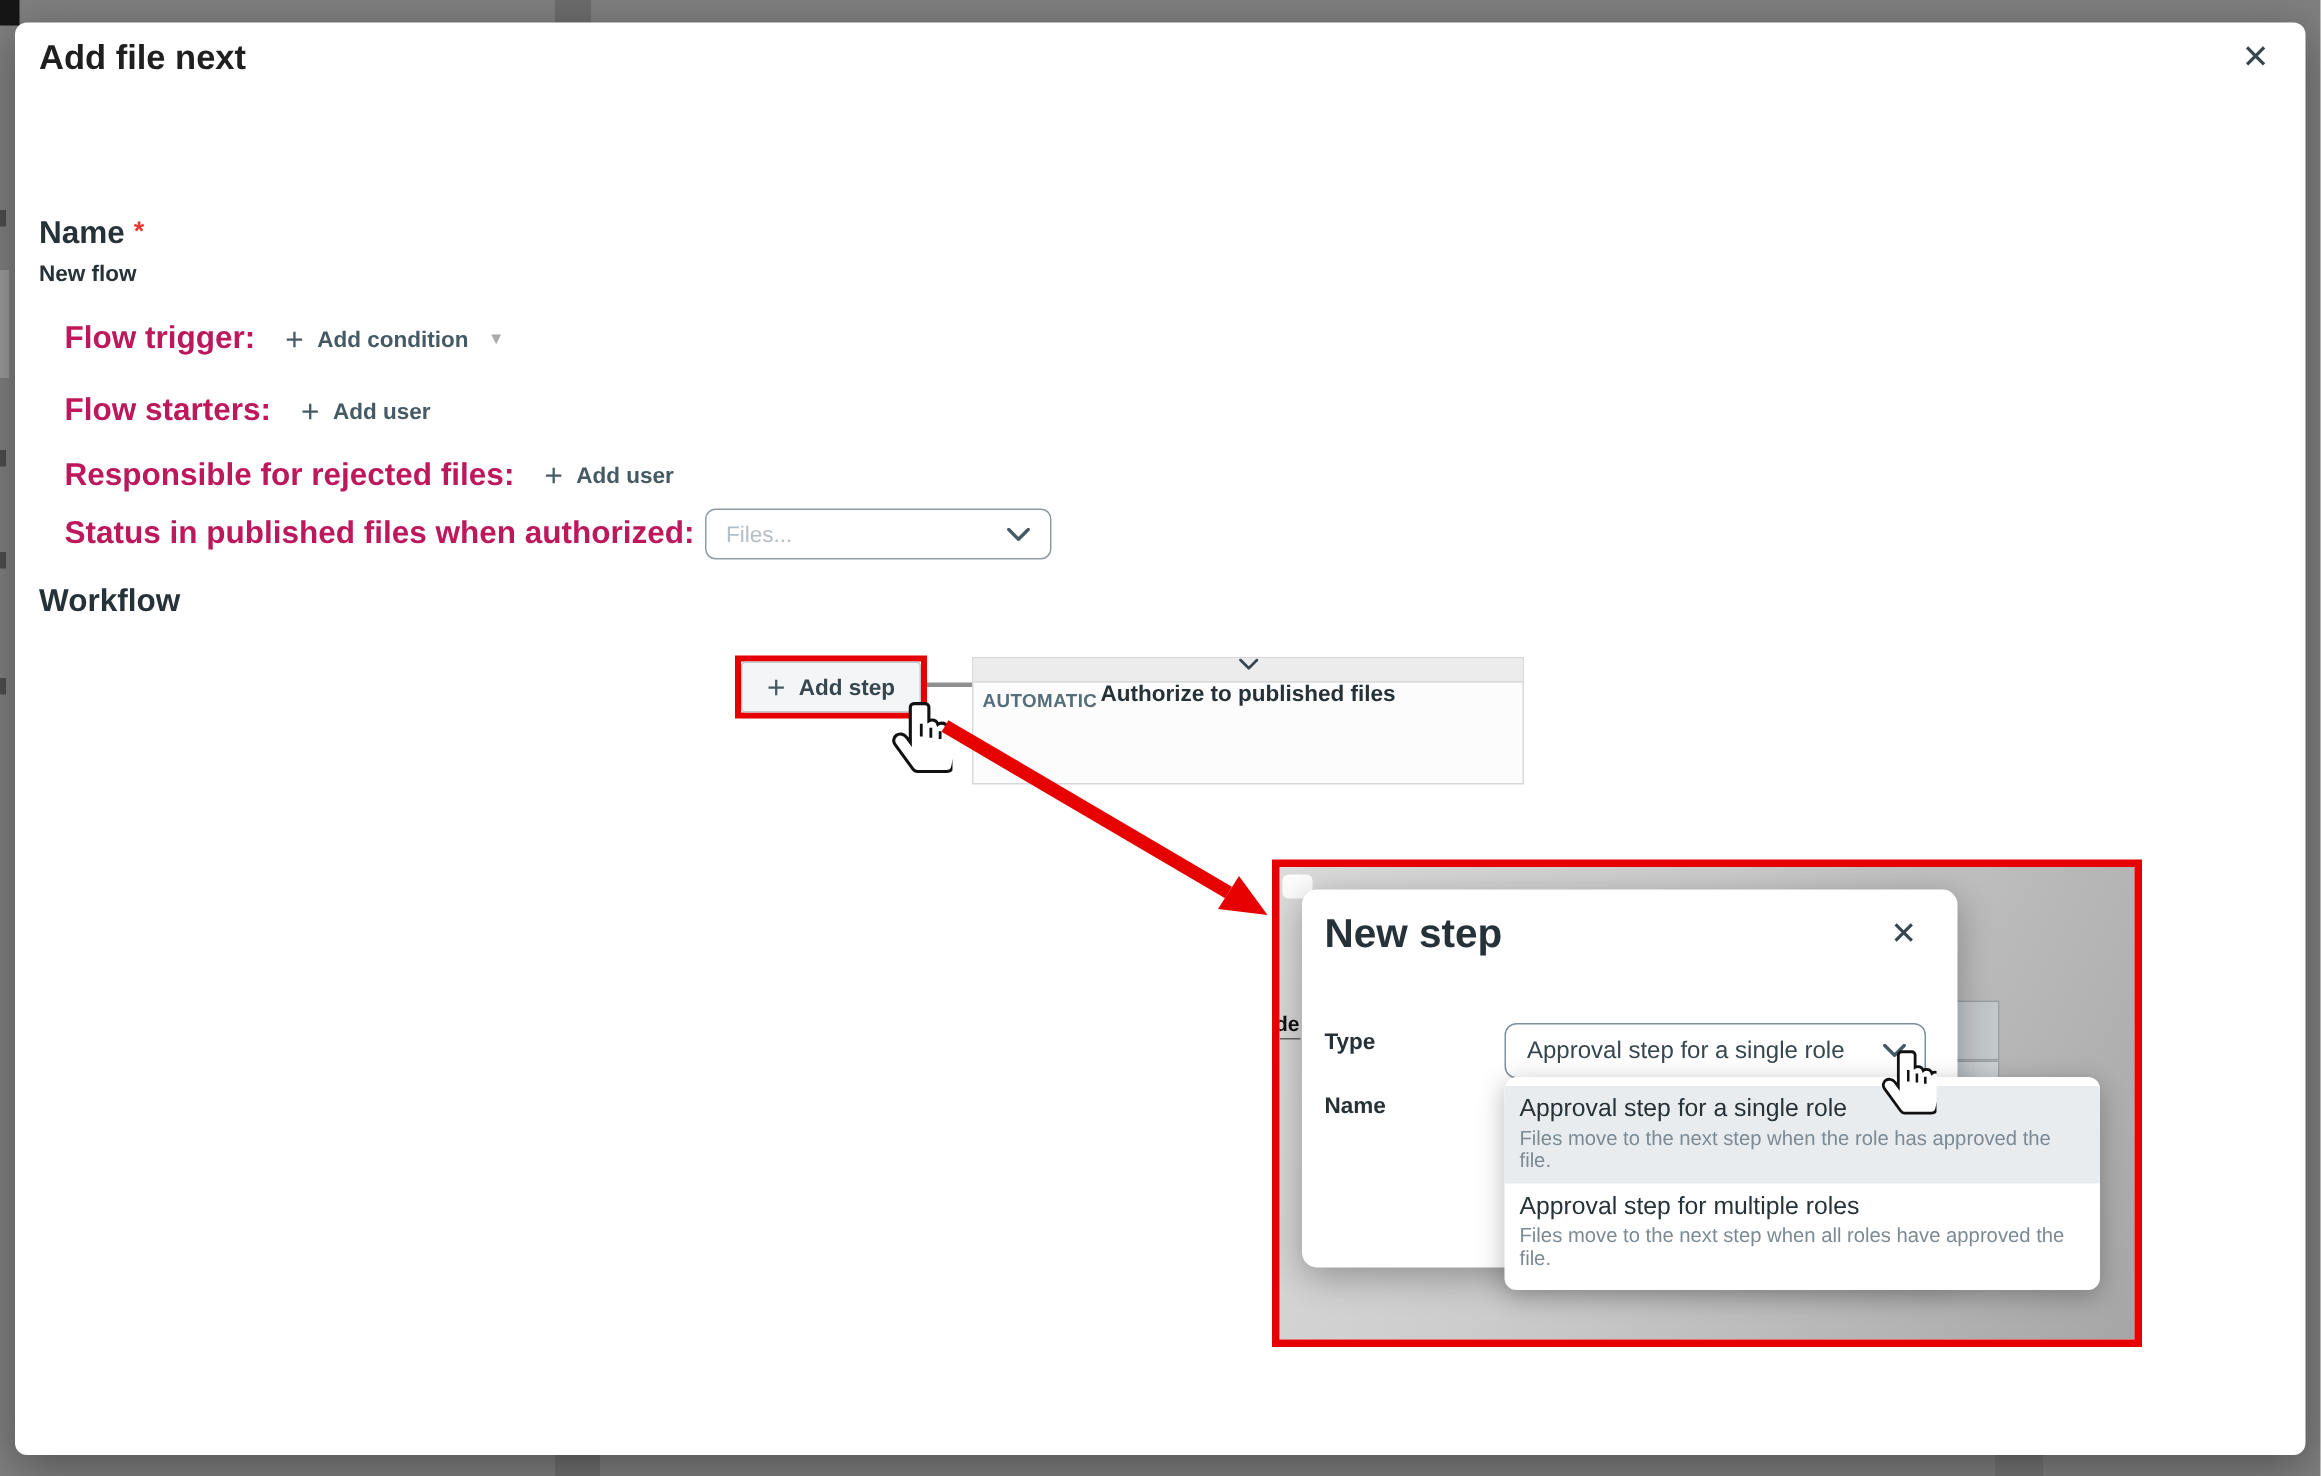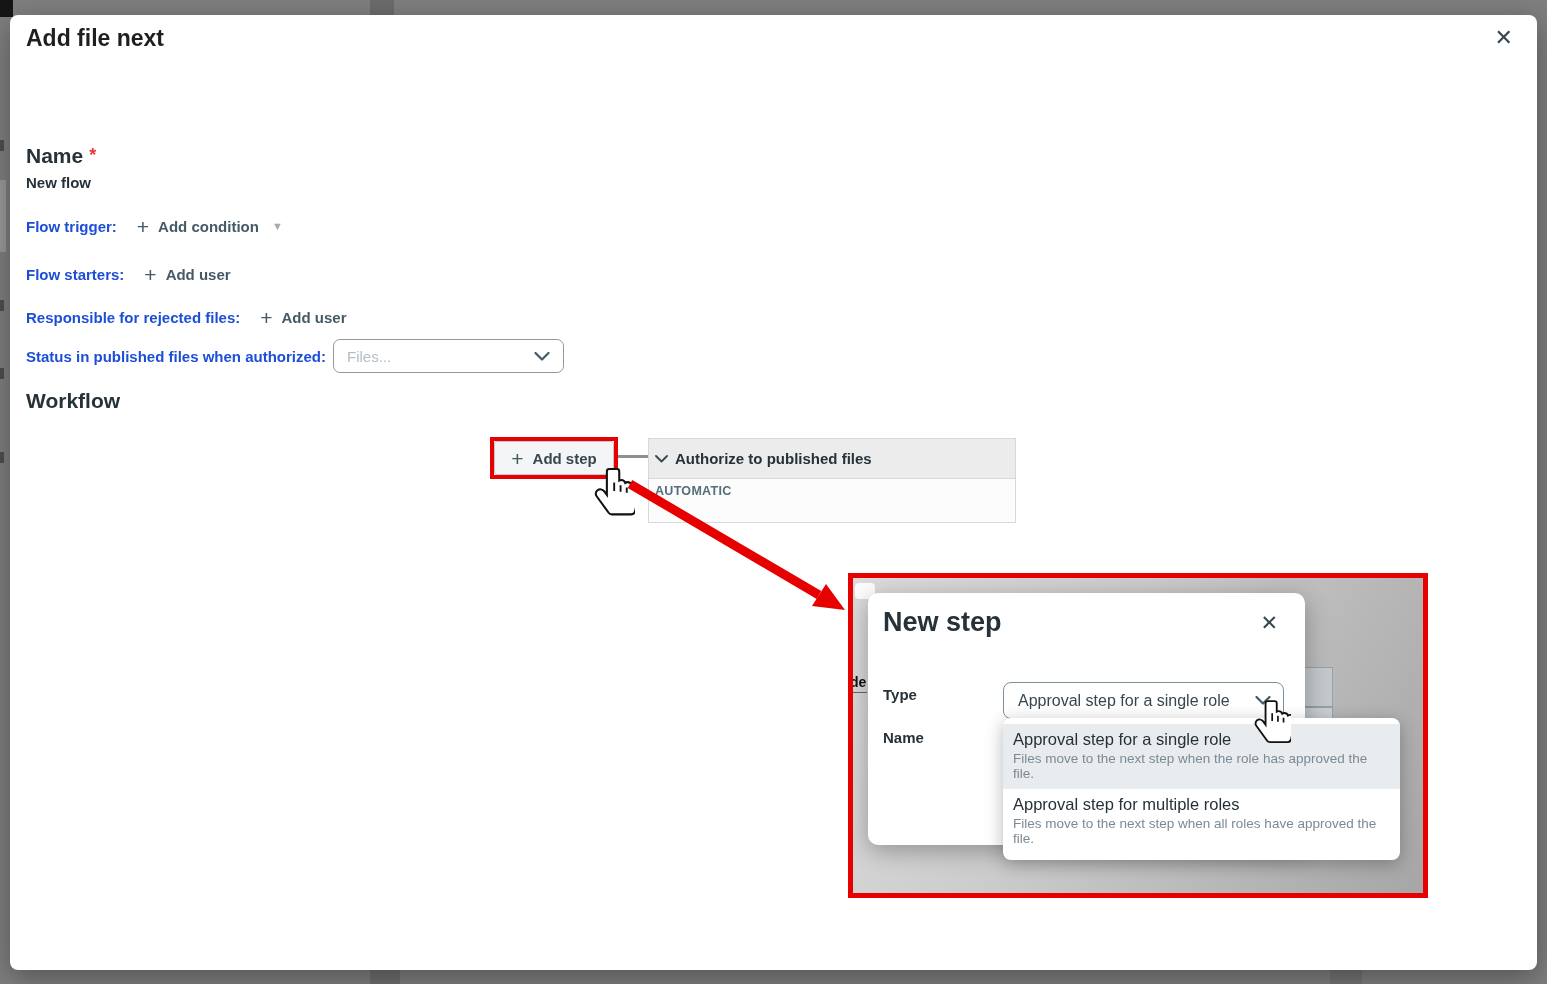--- a/index.html
+++ b/index.html
@@ -40,21 +40,21 @@
     justify-content:space-between; padding:0 26px 0 12px;
     font-size:15px; color:#333d44;
   }
   .banner-action { color:#455a64; font-weight:500; cursor:pointer; }
 
   .section-heading { position:absolute; left:16px; font-size:21px; font-weight:600; color:#263238; }
   .req { color:#e53935; margin-left:6px; font-size:18px; vertical-align:2px; }
   .name-value { position:absolute; left:16px; top:159px; font-size:15px; font-weight:700; color:#263238; }
 
   .form-row { position:absolute; left:16px; display:flex; align-items:center; gap:20px; height:24px; }
-  .form-label { font-size:15px; font-weight:700; color:#1d4ed8; white-space:nowrap; }
+  .form-label { font-size:21px; font-weight:700; color:#be185d; white-space:nowrap;margin-left:17px; }
   .link-btn { display:flex; align-items:center; gap:9px; color:#455a64; font-size:15px; font-weight:600; cursor:pointer; }
   .plus { font-size:21px; font-weight:400; line-height:1; color:#455a64; }
   .caret-down { font-size:11px; color:#aaaaaa; margin-left:4px; }
 
   .status-row { position:absolute; left:16px; top:324px; display:flex; align-items:center; gap:7px; height:34px; }
   .select-box {
     width:231px; height:34px; border:1.5px solid #8f9ba3; border-radius:7px;
     background:#fff; display:flex; align-items:center; justify-content:space-between;
     padding:0 13px; cursor:pointer;
   }
@@ -70,23 +70,23 @@
     width:100%; height:100%;
     background:#f4f5f6; border:1px solid #c3c7cb; border-radius:3px;
     display:flex; align-items:center; justify-content:center; gap:9px;
     color:#37474f; font-size:15px; font-weight:600; cursor:pointer;
   }
   .step-card {
     position:absolute; left:638px; top:423px; width:368px; height:85px;
     border:1px solid #d8d8d8; background:#fcfcfc; z-index:1;
   }
   .step-card-header {
-    height:40px; background:#ececec; border-bottom:1px solid #d8d8d8;
+    height:16px; background:#ececec; border-bottom:1px solid #d8d8d8;
     display:flex; align-items:center; gap:7px; padding:0 6px;
-    font-size:15px; font-weight:700; color:#263238; cursor:pointer;
+    font-size:15px; font-weight:700; color:#263238; cursor:pointer;flex-direction:column;
   }
   .step-card-body { padding:5px 6px; }
   .step-mode { font-size:12.5px; font-weight:700; color:#546e7a; letter-spacing:.3px; }
   .add-users { display:flex; align-items:center; gap:9px; color:#97a4ab; font-size:15px; margin-top:2px; cursor:pointer; }
   .add-users .plus { color:#8a979e; font-size:20px; }
 
   .cursor-svg { position:absolute; z-index:6; }
 
   
   .arrow-overlay { position:absolute; left:0; top:0; width:1547px; height:984px; z-index:9; pointer-events:none; }

